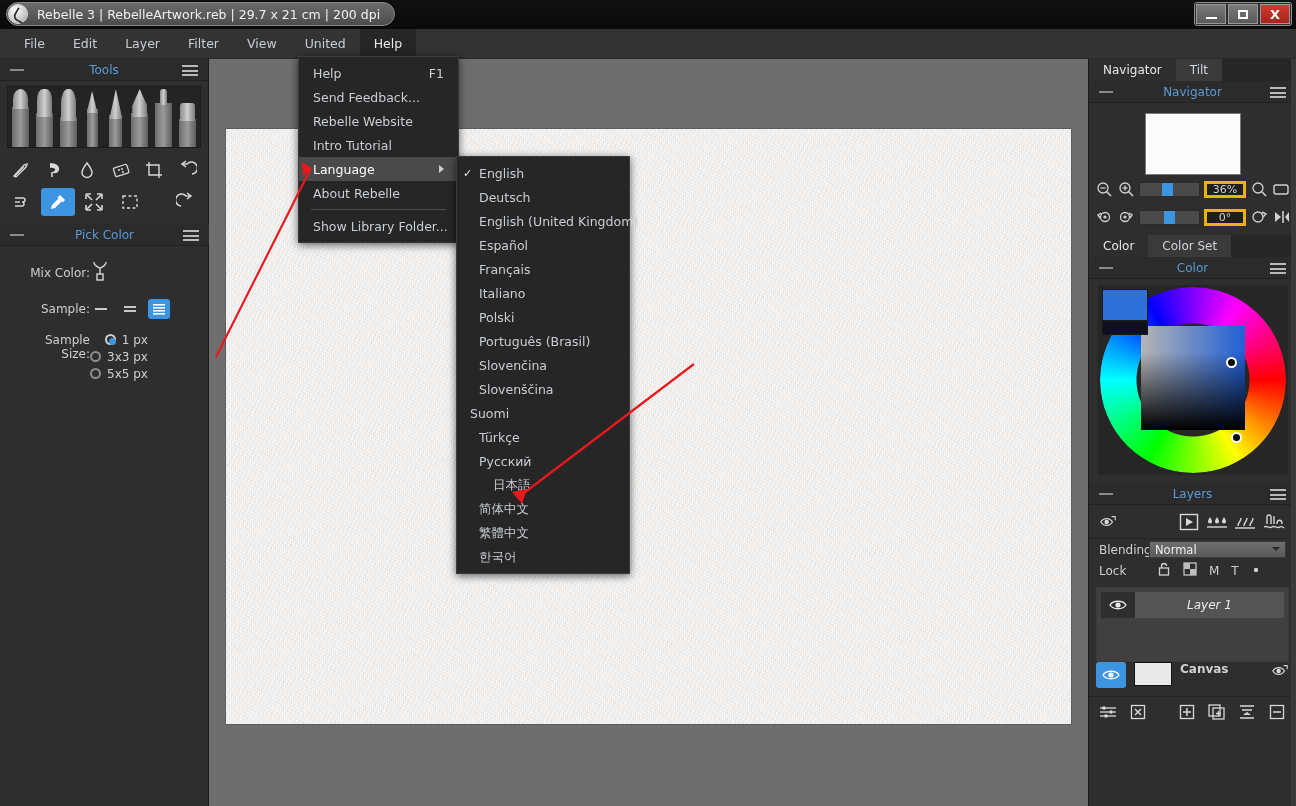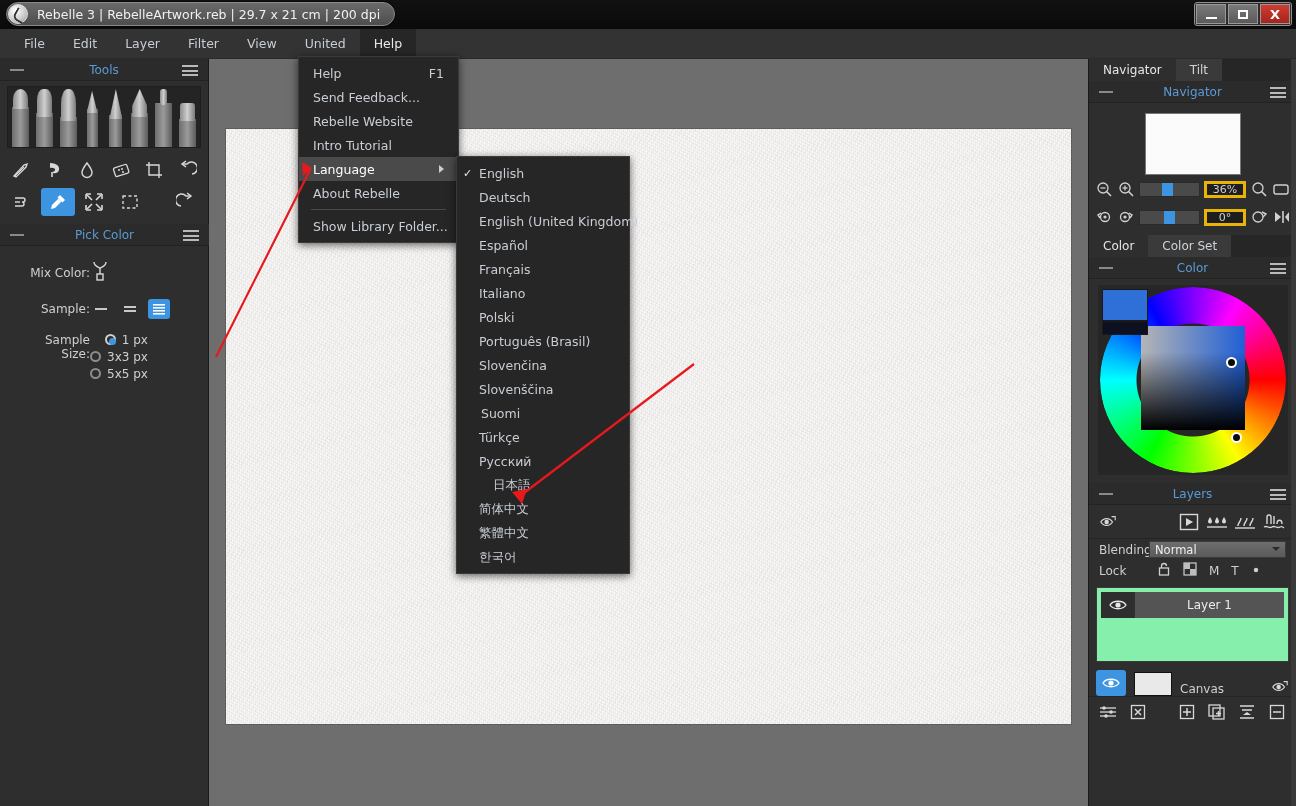--- a/index.html
+++ b/index.html
@@ -150,25 +150,25 @@
   .lrow{display:flex;align-items:center;height:21px;padding:0 10px;color:#cfcfcf;font-size:12px;}
   .lrow .lbl{width:50px;}
   .selectbox{flex:1;height:17px;background:linear-gradient(#6e6e6e,#5a5a5a);border:1px solid #3a3a3a;
      color:#efefef;font-size:11.5px;display:flex;align-items:center;padding:0 5px;position:relative;}
   .selectbox .arr{position:absolute;right:5px;top:5px;border:4px solid transparent;border-top-color:#2a2a2a;}
   .opslider{flex:1;height:16px;background:#585858;border:1px solid #3a3a3a;position:relative;}
   .opslider .knob{position:absolute;right:0;top:0;width:10px;height:14px;background:#3d94e0;}
   .opnum{width:32px;text-align:right;}
   .lockicons{display:flex;gap:12px;align-items:center;margin-left:8px;color:#cfcfcf;font-size:12px;}
 
-  .layerlist{margin:6px 7px 0;height:75px;background:#86efac;border:1px solid #3a3a3a;padding:4px;}
+  .layerlist{margin:6px 7px 0;height:75px;background:#404040;border:1px solid #3a3a3a;padding:4px;font-style:italic;}
   .layeritem{display:flex;align-items:center;height:26px;background:#545454;}
   .layeritem .eye{width:34px;display:flex;align-items:center;justify-content:center;background:#2e2e2e;height:26px;}
   .layeritem .nm{flex:1;text-align:center;color:#eaeaea;font-size:12px;}
-  .canvasrow{display:flex;align-items:flex-end;height:34px;padding:0 7px;gap:8px;}
+  .canvasrow{display:flex;align-items:flex-start;height:34px;padding:0 7px;gap:8px;font-weight:bold;}
   .cvthumb{width:38px;height:24px;background:#e9e9e9;border:1px solid #111;}
   .cvname{flex:1;color:#cfcfcf;font-size:12px;}
   .botbar{display:flex;align-items:center;height:30px;padding:0 10px;gap:12px;border-top:1px solid #242424;}
 
   
   .menupanel{position:absolute;background:#262626;border:1px solid #3a3a3a;box-shadow:0 2px 8px rgba(0,0,0,.6);z-index:40;}
   .mrow{height:24px;display:flex;align-items:center;padding:0 14px;color:#c9ced4;font-size:12.5px;white-space:nowrap;position:relative;}
   .mrow.hl{background:#4a4a4a;color:#fff;}
   .mrow .key{position:absolute;right:14px;color:#c9ced4;}
   .mrow .sub{position:absolute;right:10px;border:4px solid transparent;border-left-color:#c9ced4;border-left-width:5px;}
@@ -713,21 +713,21 @@
       </div>
     <div class="mrow" style="padding-left:22px">
         <span>Português (Brasil)</span>
       </div>
     <div class="mrow" style="padding-left:22px">
         <span>Slovenčina</span>
       </div>
     <div class="mrow" style="padding-left:22px">
         <span>Slovenščina</span>
       </div>
-    <div class="mrow" style="padding-left:24px">
+    <div class="mrow" style="padding-left:13px">
         <span>Suomi</span>
       </div>
     <div class="mrow" style="padding-left:22px">
         <span>Türkçe</span>
       </div>
     <div class="mrow" style="padding-left:22px">
         <span>Русский</span>
       </div>
     <div class="mrow" style="padding-left:36px">
         <span>日本語</span>

